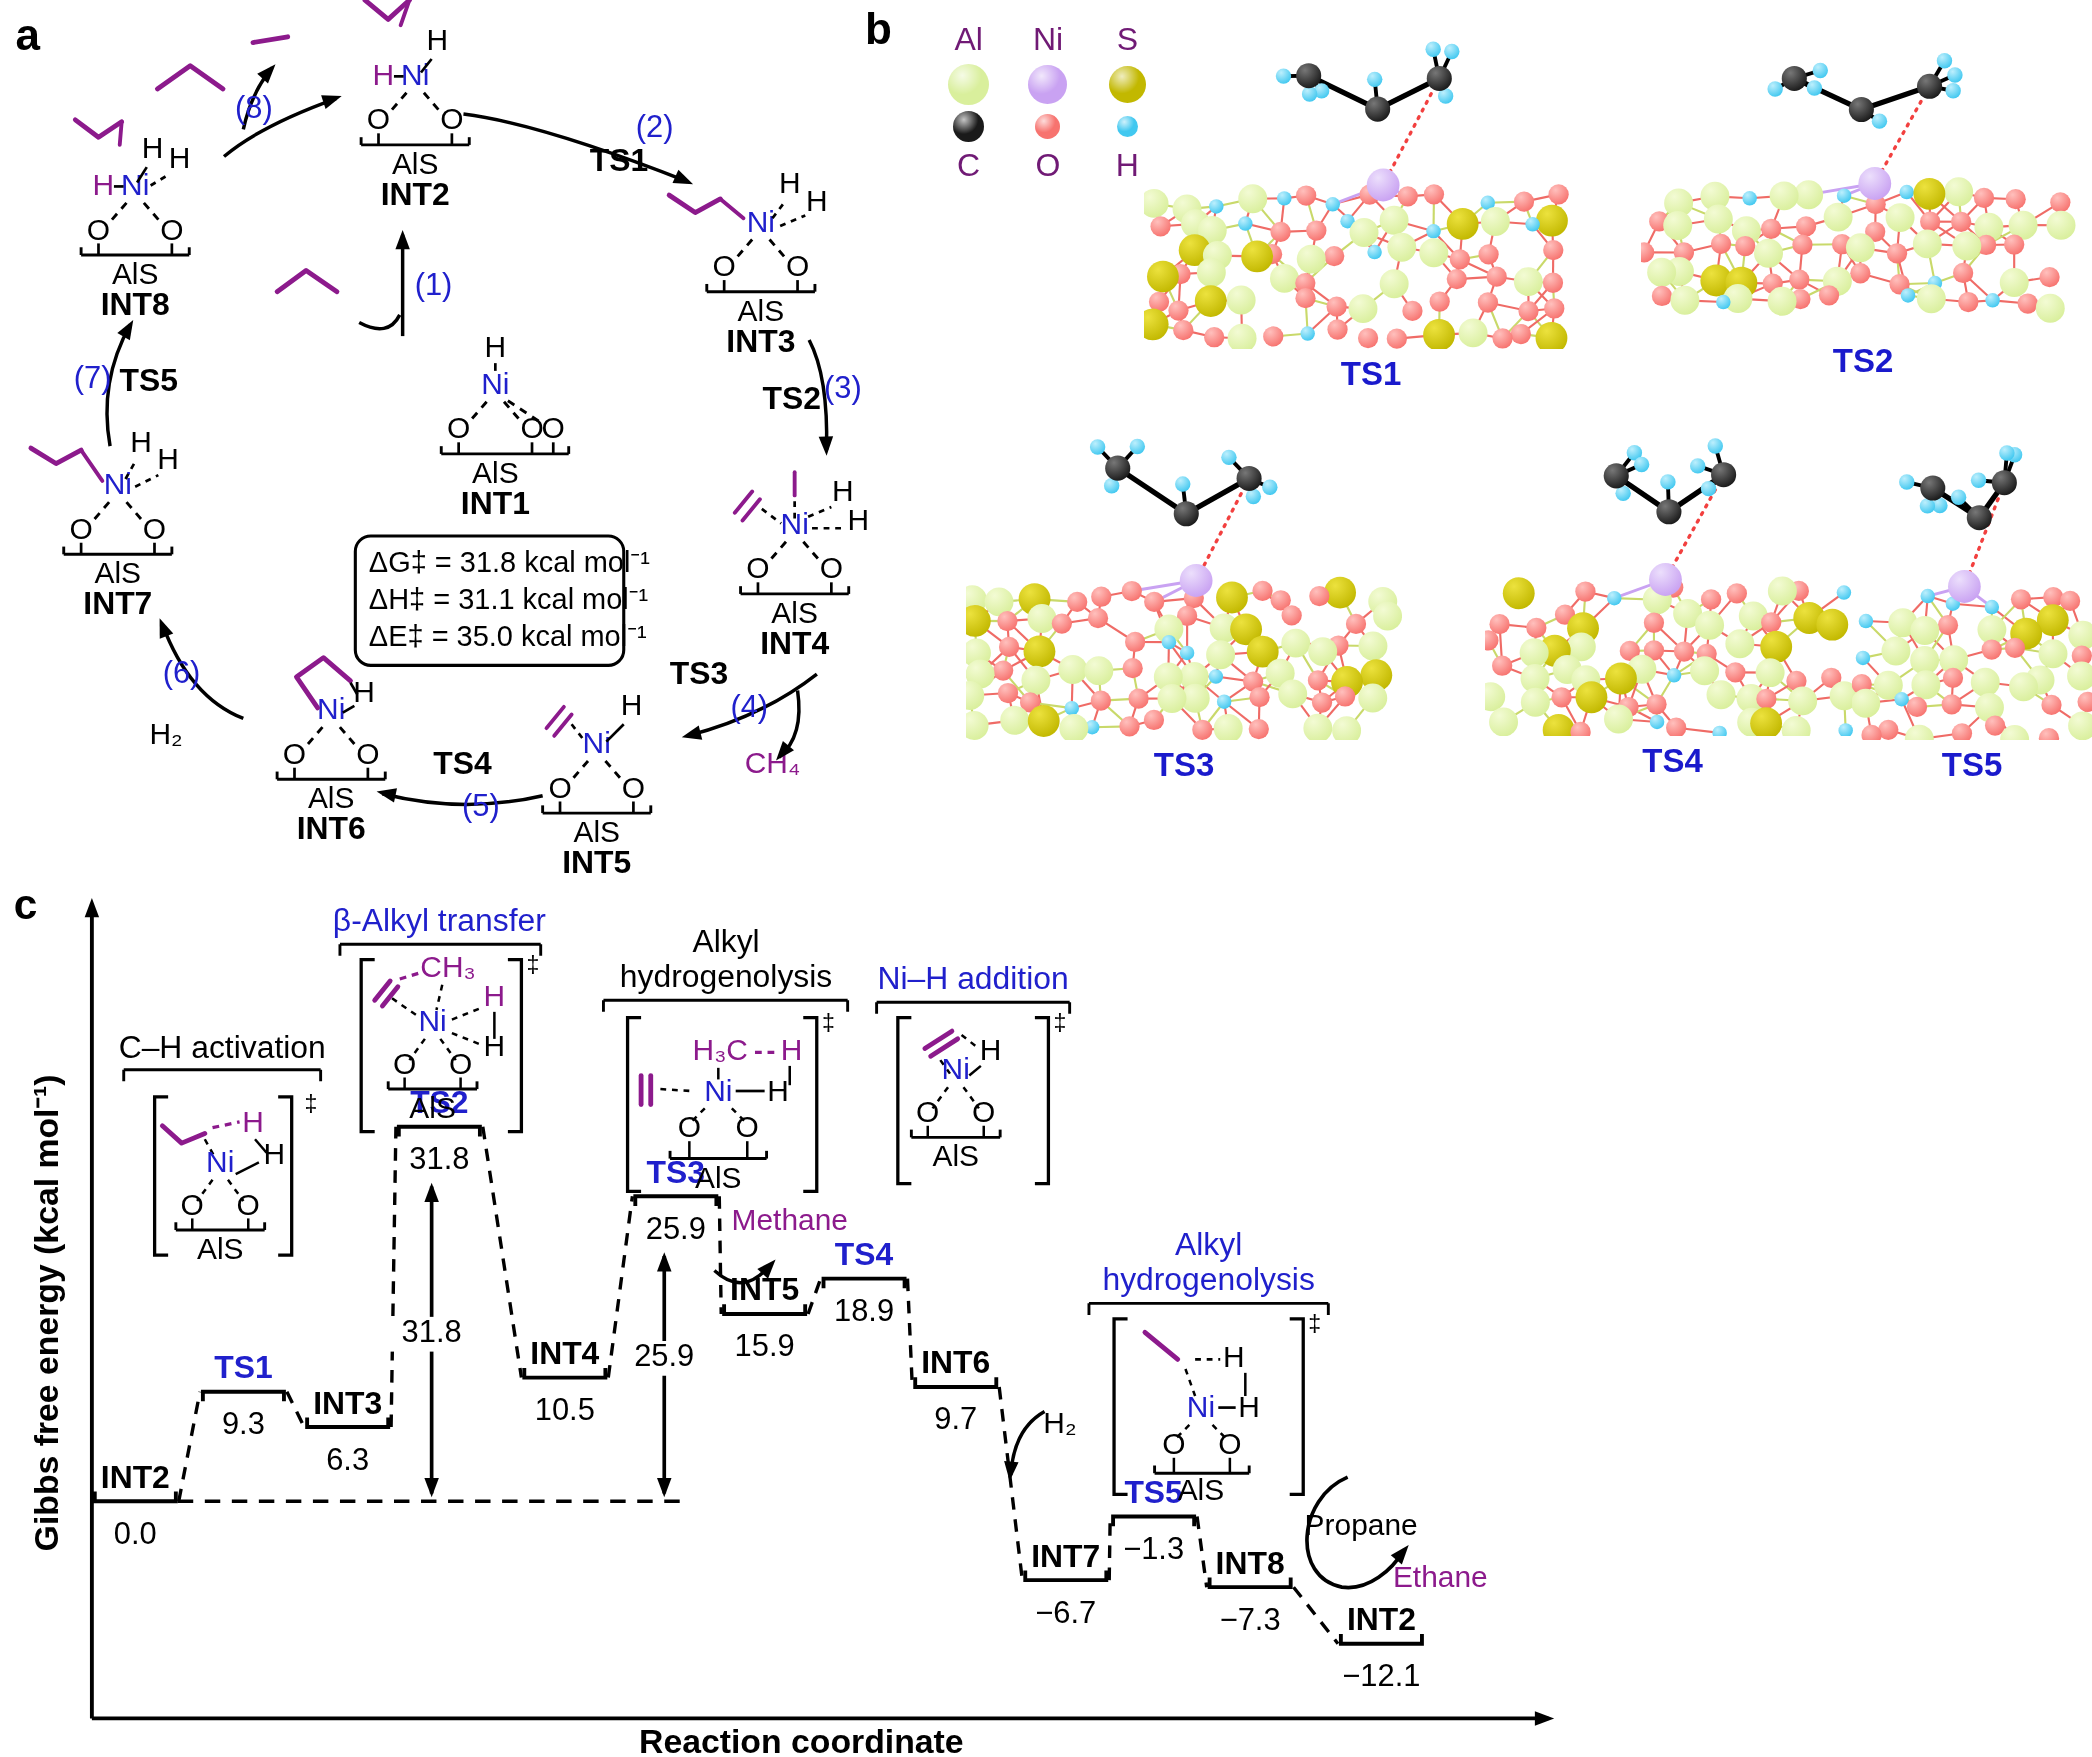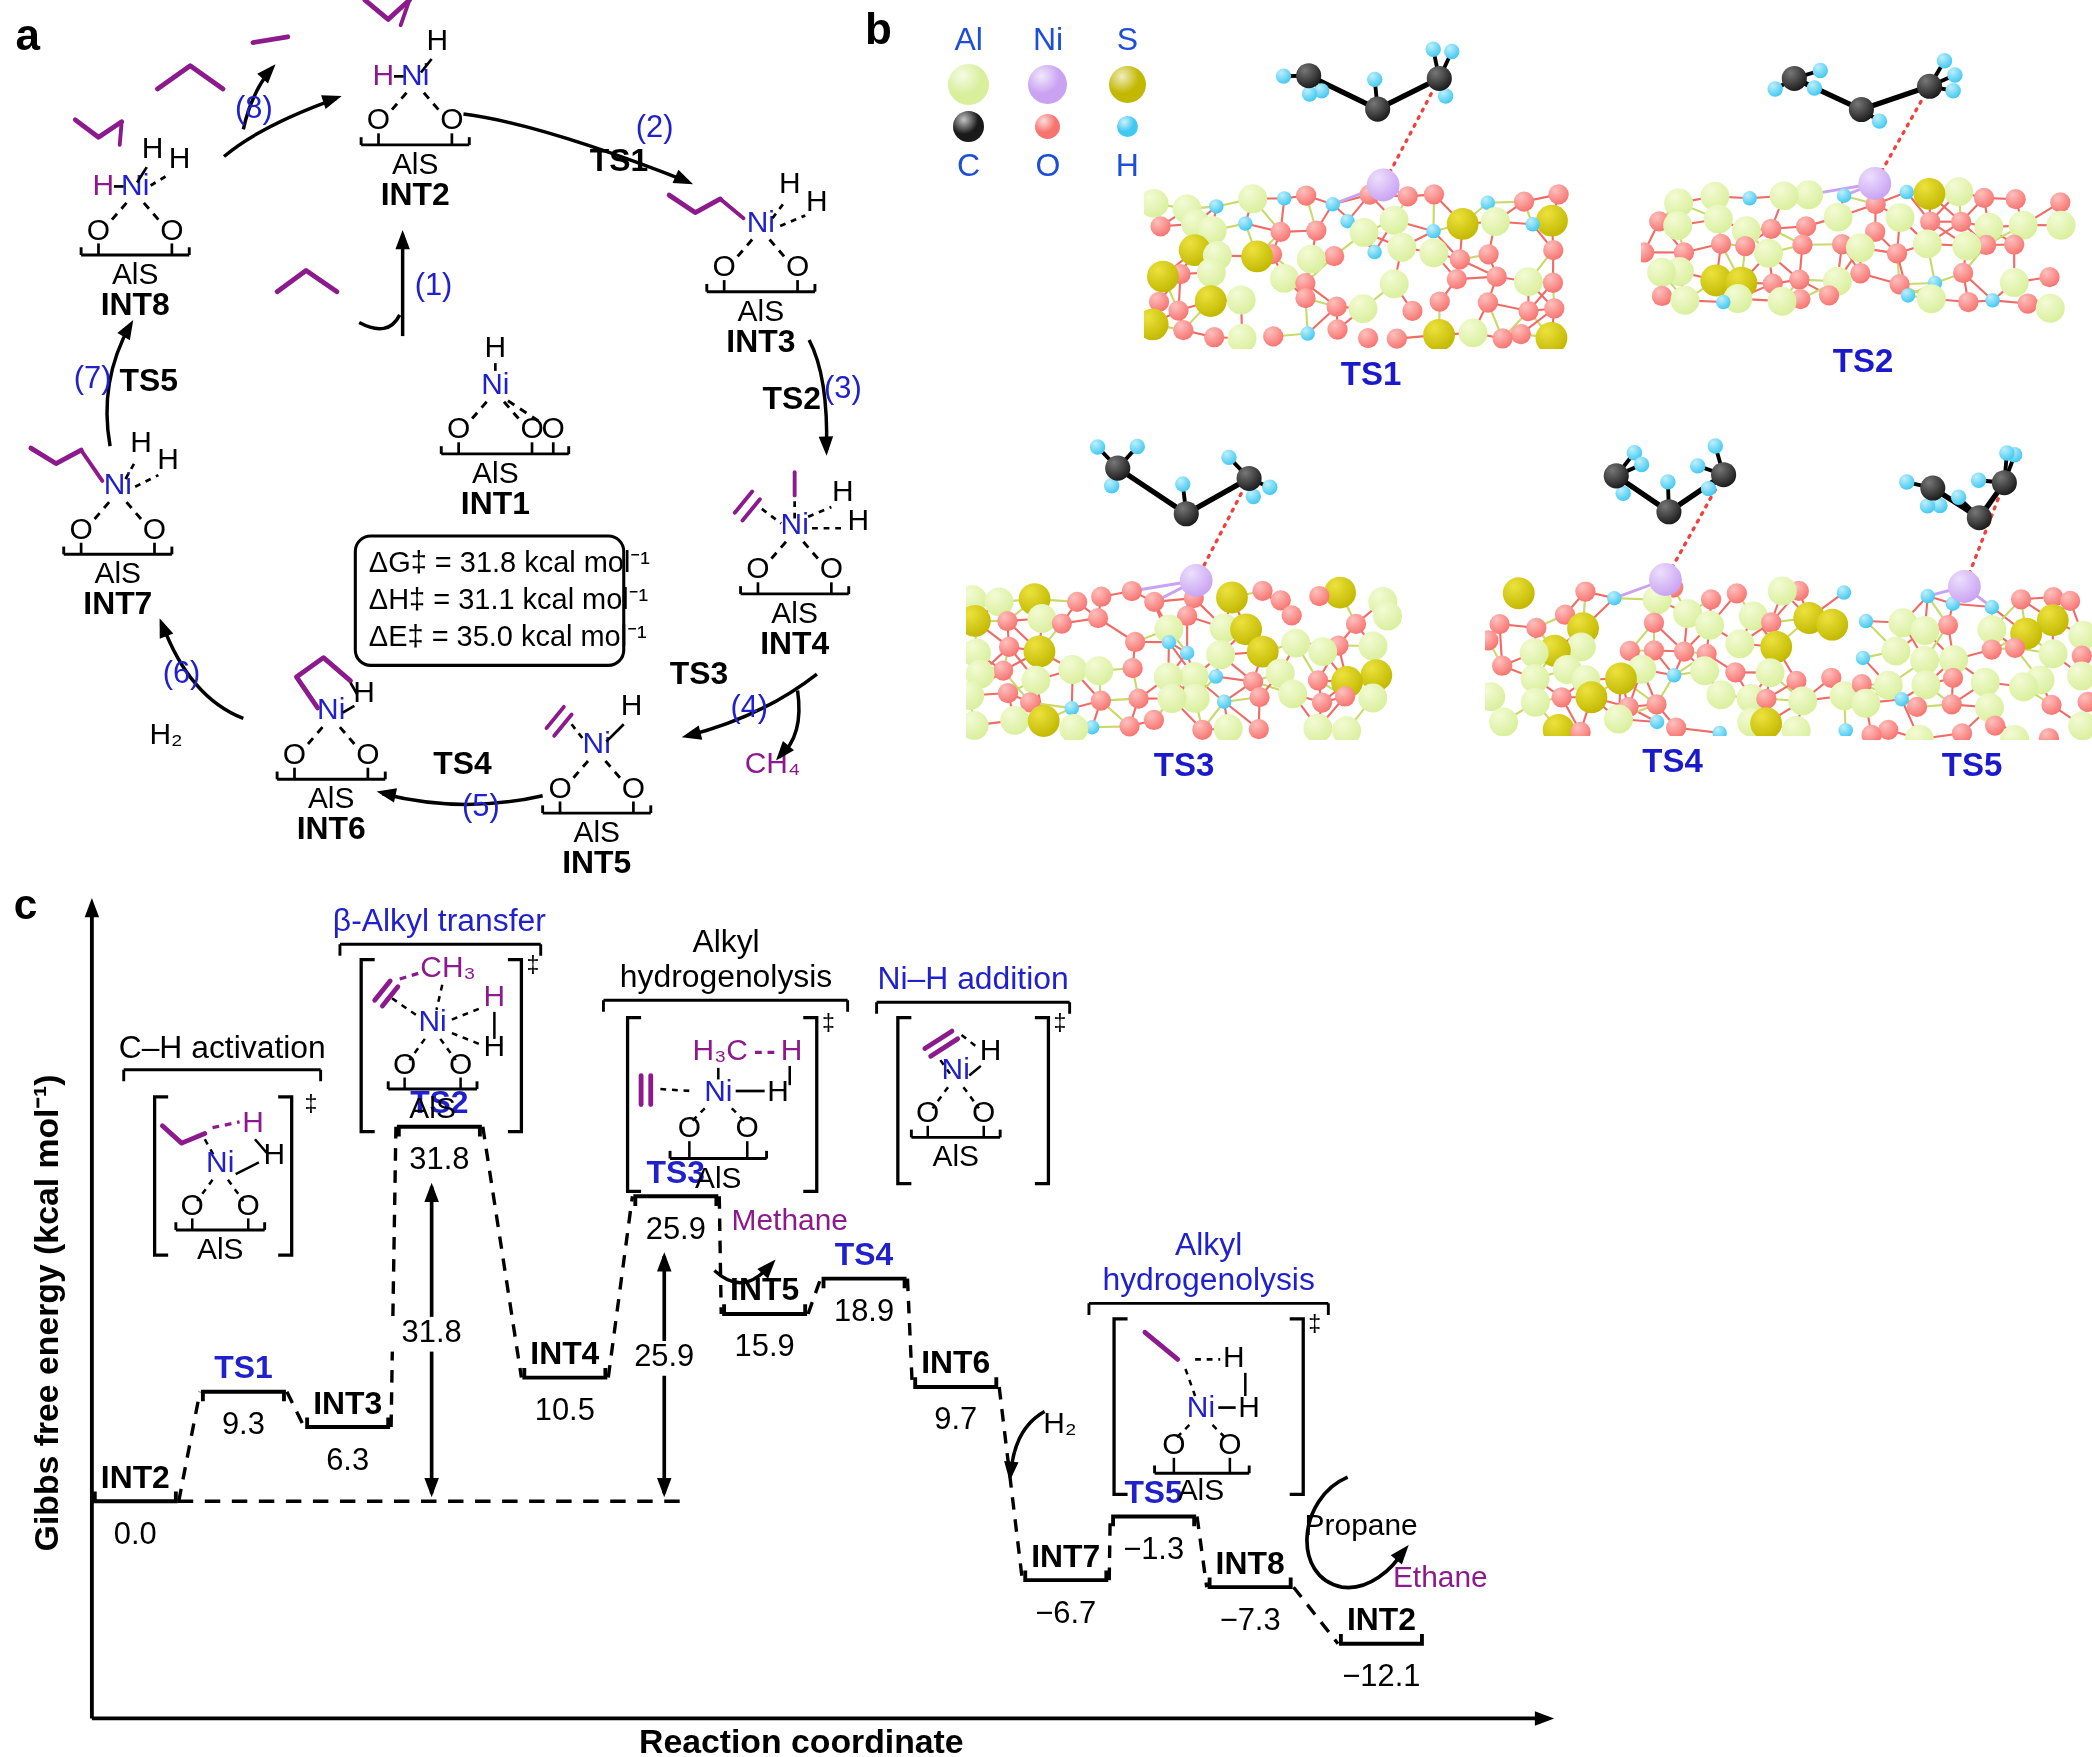--- a/index.html
+++ b/index.html
@@ -17,21 +17,21 @@
   .step{font-size:32px;fill:#2020cc;text-anchor:middle}
   .cap{font-size:33px;fill:#000;text-anchor:middle}
   .capb{font-size:33px;fill:#2020cc;text-anchor:middle}
   .val{font-size:32px;fill:#000;text-anchor:middle}
   .dd{font-size:24px;fill:#000;text-anchor:middle}
   .box-line{font-size:30px;fill:#000}
   .axlbl{font-size:35px;font-weight:bold;fill:#000;text-anchor:middle}
   
   .legend{position:absolute;left:929px;top:21px;width:238px;
           display:grid;grid-template-columns:1fr 1fr 1fr;row-gap:5.8px;justify-items:center;align-items:center}
-  .lsym{font-size:32px;color:#1d4ed8}
+  .lsym{font-size:32px;color:#701a75}
   .ball{border-radius:50%}
   .bstruct{position:absolute}
   .bimg{display:block}
   .bcap{text-align:center;font-weight:bold;font-size:33px;color:#1a1acc;margin-top:5.8px}
 </style>
 </head>
 <body>
 
 <div class="fig">
   <div class="plabel" style="left:15.4px;top:9.7px">a</div>

